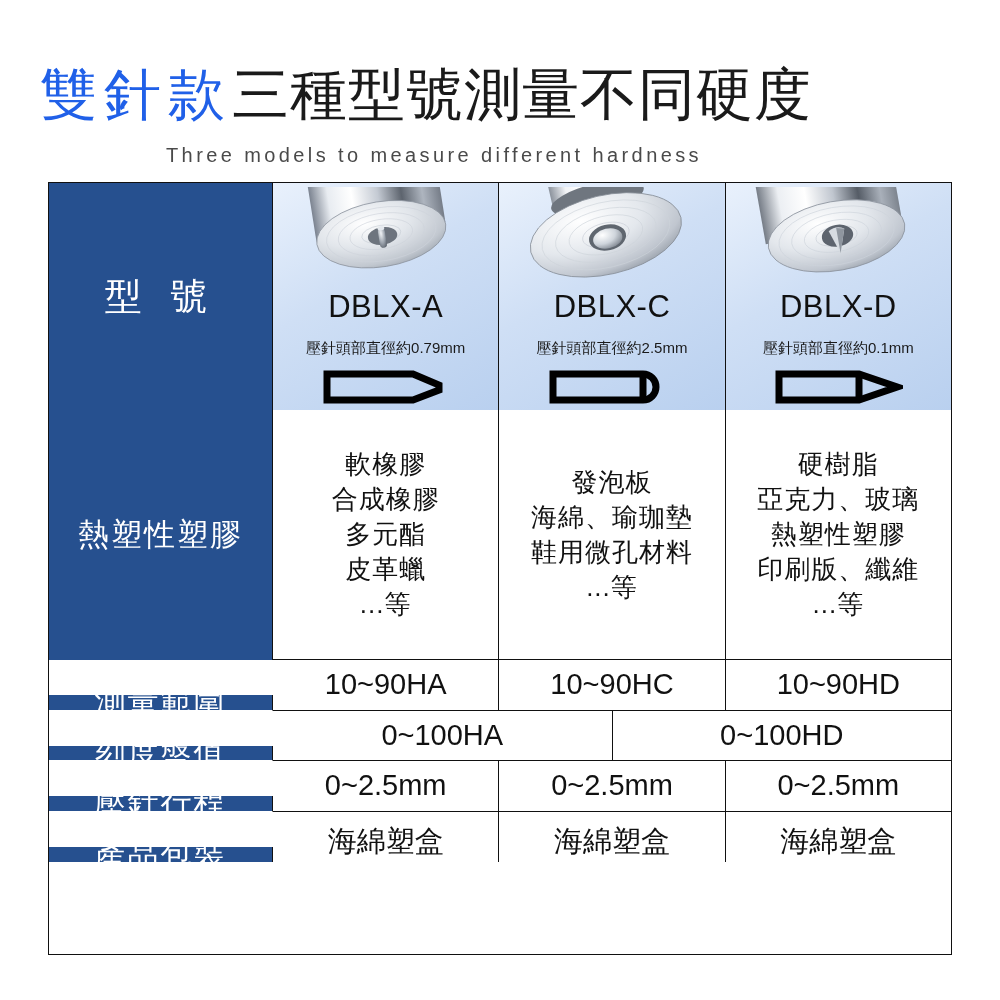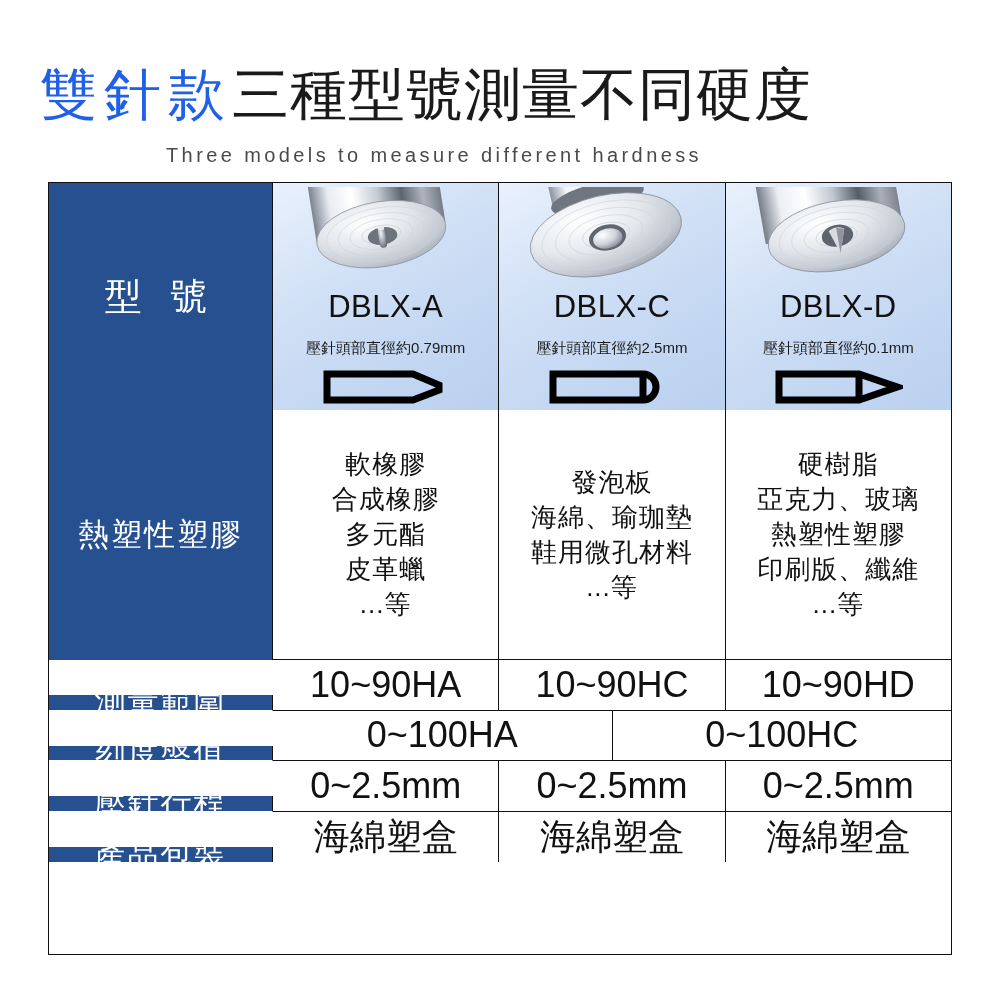--- a/index.html
+++ b/index.html
@@ -124,21 +124,21 @@
   .mat-list{
     font-size:26px;
     color:#111;
     line-height:35px;
     text-align:center;
     letter-spacing:1px;
     white-space:nowrap;
   }
   
   .spec-val{
-    font-size:36px;
+    font-size:29px;
     color:#111;
     letter-spacing:0px;
     white-space:nowrap;
   }
 </style>
 </head>
 <body>
 
 <div class="title-wrap">
   <div class="title-line">
@@ -332,21 +332,21 @@
         <span class="spec-val">10~90HD</span>
       </div>
   </div>
 
   <div class="row row-spec">
     <div class="lbl">刻度盤值</div>
     <div class="cell">
         <span class="spec-val">0~100HA</span>
       </div>
     <div class="cell">
-        <span class="spec-val">0~100HC</span>
+        <span class="spec-val">0~100HD</span>
       </div>
   </div>
 
 
   <div class="row row-spec">
     <div class="lbl">壓針行程</div>
     <div class="cell">
         <span class="spec-val">0~2.5mm</span>
       </div>
     <div class="cell">

